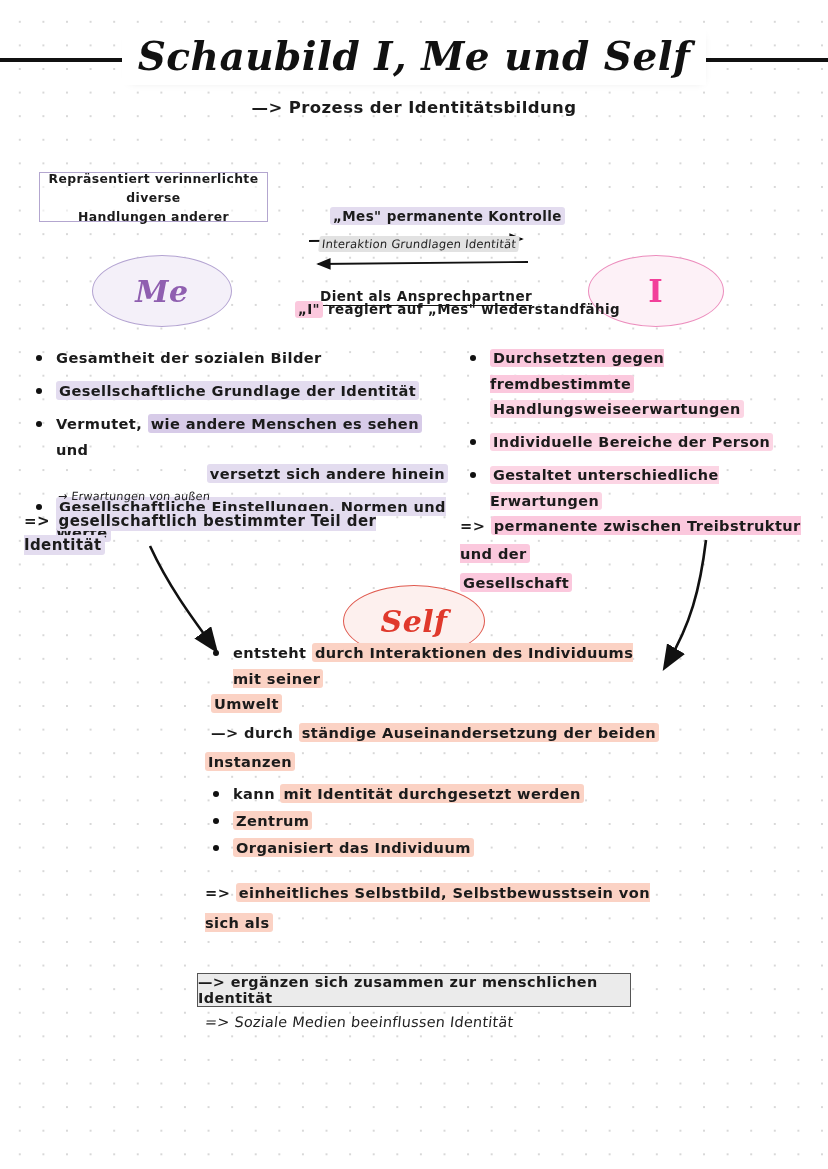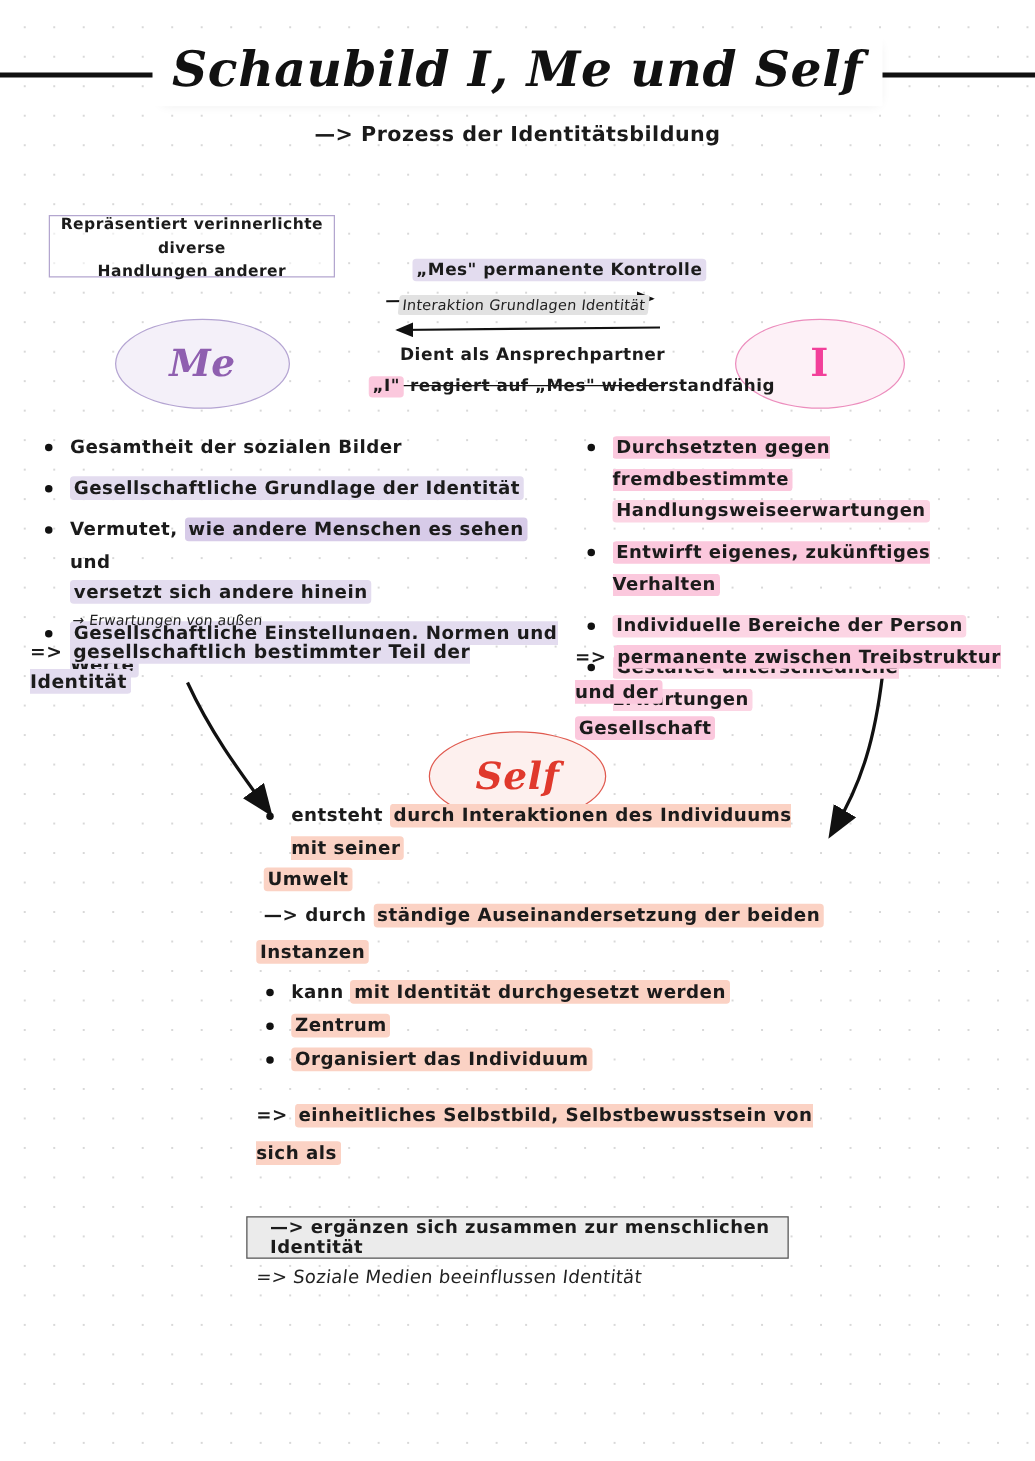--- a/index.html
+++ b/index.html
@@ -102,22 +102,22 @@
 
   
   #center-block{position:absolute;left:295px;top:208px;width:250px;}
   #mes-kontrolle{
     position:absolute;left:35px;top:0;font-size:13.5px;white-space:nowrap;
   }
   #interaktion-label{
     position:absolute;left:24px;top:29px;font-size:11.6px;white-space:nowrap;
   }
   #dient{
-    position:absolute;left:25px;top:68px;font-size:13.6px;white-space:nowrap;
-    border-bottom:1.6px solid #111;padding-bottom:16px;
+    position:absolute;left:25px;top:80px;font-size:13.6px;white-space:nowrap;
+    border-bottom:1.6px solid #111;padding-bottom:1px;
   }
   #reagiert{
     position:absolute;left:0px;top:94px;font-size:13.4px;white-space:nowrap;
   }
 
   
   .hl-purple{background:#e3dcef;padding:1px 3px;border-radius:3px;}
   .hl-purple-strong{background:#d7cbe8;padding:1px 3px;border-radius:3px;}
   .hl-pink{background:#fbc8dd;padding:1px 3px;border-radius:3px;}
   .hl-pink-soft{background:#fcd5e4;padding:1px 3px;border-radius:3px;text-align:center;}
@@ -156,21 +156,21 @@
   #self-arrow-row{font-size:14.6px;line-height:30px;}
   #self-concl{
     position:absolute;left:205px;top:878px;width:470px;font-size:14.6px;line-height:30px;
   }
 
   
   #final-box{
     position:absolute;left:197px;top:973px;width:434px;height:34px;
     border:1.6px solid #555;background:#ebebeb;
     display:flex;align-items:center;
-    padding-left:18px;box-sizing:border-box;
+    box-sizing:border-box;
     font-size:14.4px;
   }
   #final-note{
     position:absolute;left:205px;top:1014px;font-size:14.5px;white-space:nowrap;
   }
 </style>
 </head>
 <body>
 
 <div id="page"></div>
@@ -234,42 +234,39 @@
 <div id="left-col" class="col">
   <ul class="blist">
     <li class="hand">
       <span>Gesamtheit der sozialen Bilder</span>
     </li>
     <li class="hand">
       <span class="hl-purple">Gesellschaftliche Grundlage der Identität</span>
     </li>
     <li class="hand">
       <span>Vermutet, </span><span class="hl-purple-strong">wie andere Menschen es sehen</span><span> und</span>
-      <div style="padding-left:0px;margin-top:-2px;"><span class="hl-purple">versetzt sich andere hinein</span></div>
+      <div style="padding-left:0px;margin-top:-2px;text-align:right;"><span class="hl-purple">versetzt sich andere hinein</span></div>
     </li>
     <li class="hand">
       <span class="hl-purple">Gesellschaftliche Einstellungen, Normen und Werte</span>
     </li>
   </ul>
 </div>
 
 <div id="left-concl-note" class="cursive">→ Erwartungen von außen</div>
 <div id="left-concl" class="hand">
   <span>=&gt;</span>
   <span class="hl-purple">gesellschaftlich bestimmter Teil der Identität</span>
 </div>
 
 <div id="right-col" class="col">
   <ul class="blist">
     <li class="hand">
       <span class="hl-pink">Durchsetzten gegen fremdbestimmte</span>
       <div style="margin-top:-1px;"><span class="hl-pink-soft">Handlungsweiseerwartungen</span></div>
-    </li>
-    <li class="hand">
-      <span class="hl-pink">Entwirft eigenes, zukünftiges Verhalten</span>
     </li>
     <li class="hand">
       <span class="hl-pink-soft">Individuelle Bereiche der Person</span>
     </li>
     <li class="hand">
       <span class="hl-pink-soft">Gestaltet unterschiedliche Erwartungen</span>
     </li>
   </ul>
 </div>
 

